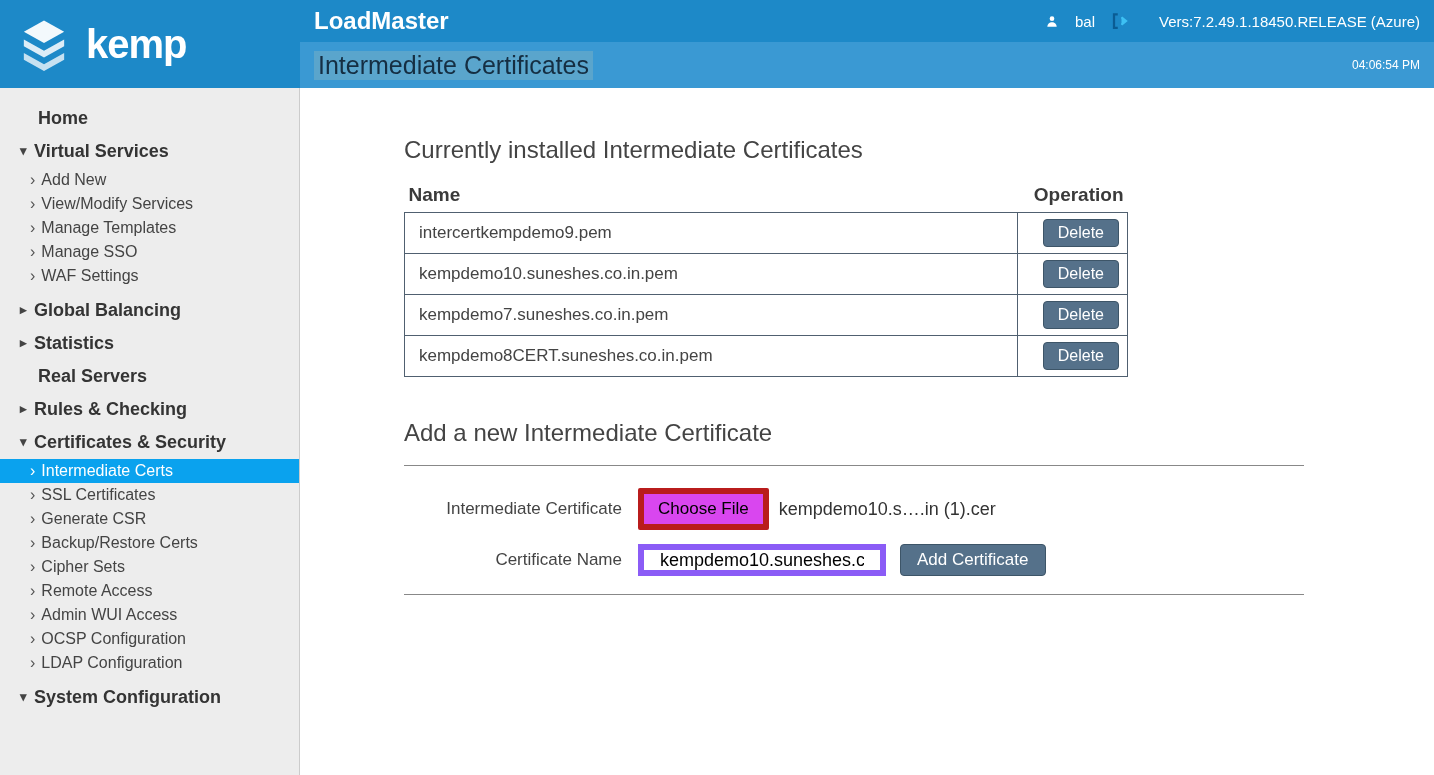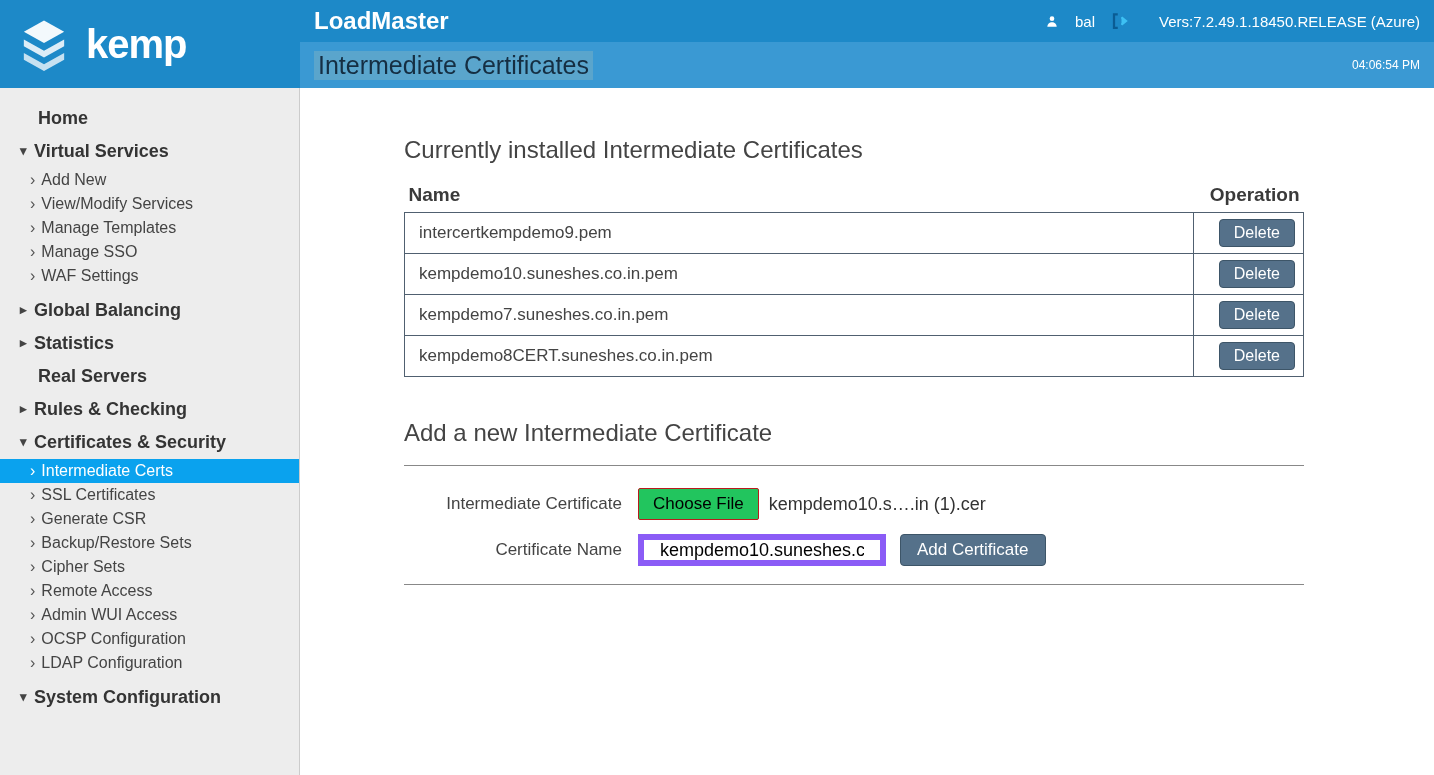--- a/index.html
+++ b/index.html
@@ -33,33 +33,33 @@
 .nav-top.expanded::before { content: "▾"; }
 .nav-sub { color: #444; font-size: 16px; padding: 3px 20px 3px 30px; cursor: pointer; }
 .nav-sub::before { content: "›"; margin-right: 6px; color: #555; }
 .nav-sub.active { background: #0aa2ee; color: #fff; }
 .nav-sub.active::before { color: #fff; }
 .nav-group-children { margin-bottom: 6px; }
 
 
 .content { flex: 1; padding: 48px 64px 0 104px; color: #3a3a3a; overflow-y: auto; }
 .section-title { font-size: 24px; font-weight: 400; color: #444; margin-bottom: 16px; }
-.cert-table { width: 900px; border-collapse: collapse; margin-bottom: 42px; }
+.cert-table { width: 724px; border-collapse: collapse; margin-bottom: 42px; }
 .cert-table th { text-align: left; font-size: 19px; font-weight: 600; padding: 4px 4px 6px; }
 .cert-table th.op { text-align: right; }
 .cert-table td { border: 1px solid #506070; padding: 10px 14px; font-size: 17px; color: #444; }
 .cert-table td.op { text-align: right; width: 110px; padding: 6px 8px; }
 .btn-delete, .btn-add { background: #55718a; color: #fff; border: 1px solid #3d5568; border-radius: 4px; padding: 4px 14px; font-size: 16px; cursor: pointer; }
 .btn-add { padding: 5px 16px; font-size: 17px; }
 
 .add-section { width: 900px; }
 .add-section hr { border: none; border-top: 1px solid #888; margin: 18px 0 22px; }
 .form-row { display: flex; align-items: center; margin-bottom: 14px; }
 .form-row .label { width: 234px; text-align: right; padding-right: 16px; font-size: 17px; color: #444; }
-.file-btn { background: #22c55e; border: 1px solid #b91c1c; border-radius: 2px; padding: 5px 14px; font-size: 17px; cursor: pointer; margin-right: 10px; }
+.file-btn { background: #d946ef; border: 6px solid #b91c1c; border-radius: 2px; padding: 5px 14px; font-size: 17px; cursor: pointer; margin-right: 10px; }
 .file-name { font-size: 18px; color: #333; }
 .text-input { border: 6px solid #8b5cf6; padding: 4px 16px; font-size: 18px; width: 248px; height: 32px; margin-right: 14px; }
 </style>
 </head>
 <body>
 
 <div class="header">
   <div class="logo-area">
     <svg class="logo-mark" viewBox="0 0 100 100" fill="#fff">
       <path d="M50 8 L86 28 L50 48 L14 28 Z" opacity="0.95"></path>
@@ -108,21 +108,21 @@
       <div class="nav-top expandable">Global Balancing</div>
       <div class="nav-top expandable">Statistics</div>
       <div class="nav-top">Real Servers</div>
       <div class="nav-top expandable">Rules &amp; Checking</div>
 
       <div class="nav-top expandable expanded">Certificates &amp; Security</div>
       <div class="nav-group-children">
         <div class="nav-sub active">Intermediate Certs</div>
         <div class="nav-sub">SSL Certificates</div>
         <div class="nav-sub">Generate CSR</div>
-        <div class="nav-sub">Backup/Restore Sets</div>
+        <div class="nav-sub">Backup/Restore Certs</div>
         <div class="nav-sub">Cipher Sets</div>
         <div class="nav-sub">Remote Access</div>
         <div class="nav-sub">Admin WUI Access</div>
         <div class="nav-sub">OCSP Configuration</div>
         <div class="nav-sub">LDAP Configuration</div>
       </div>
 
       <div class="nav-top expandable expanded">System Configuration</div>
     </div>
   </div>

